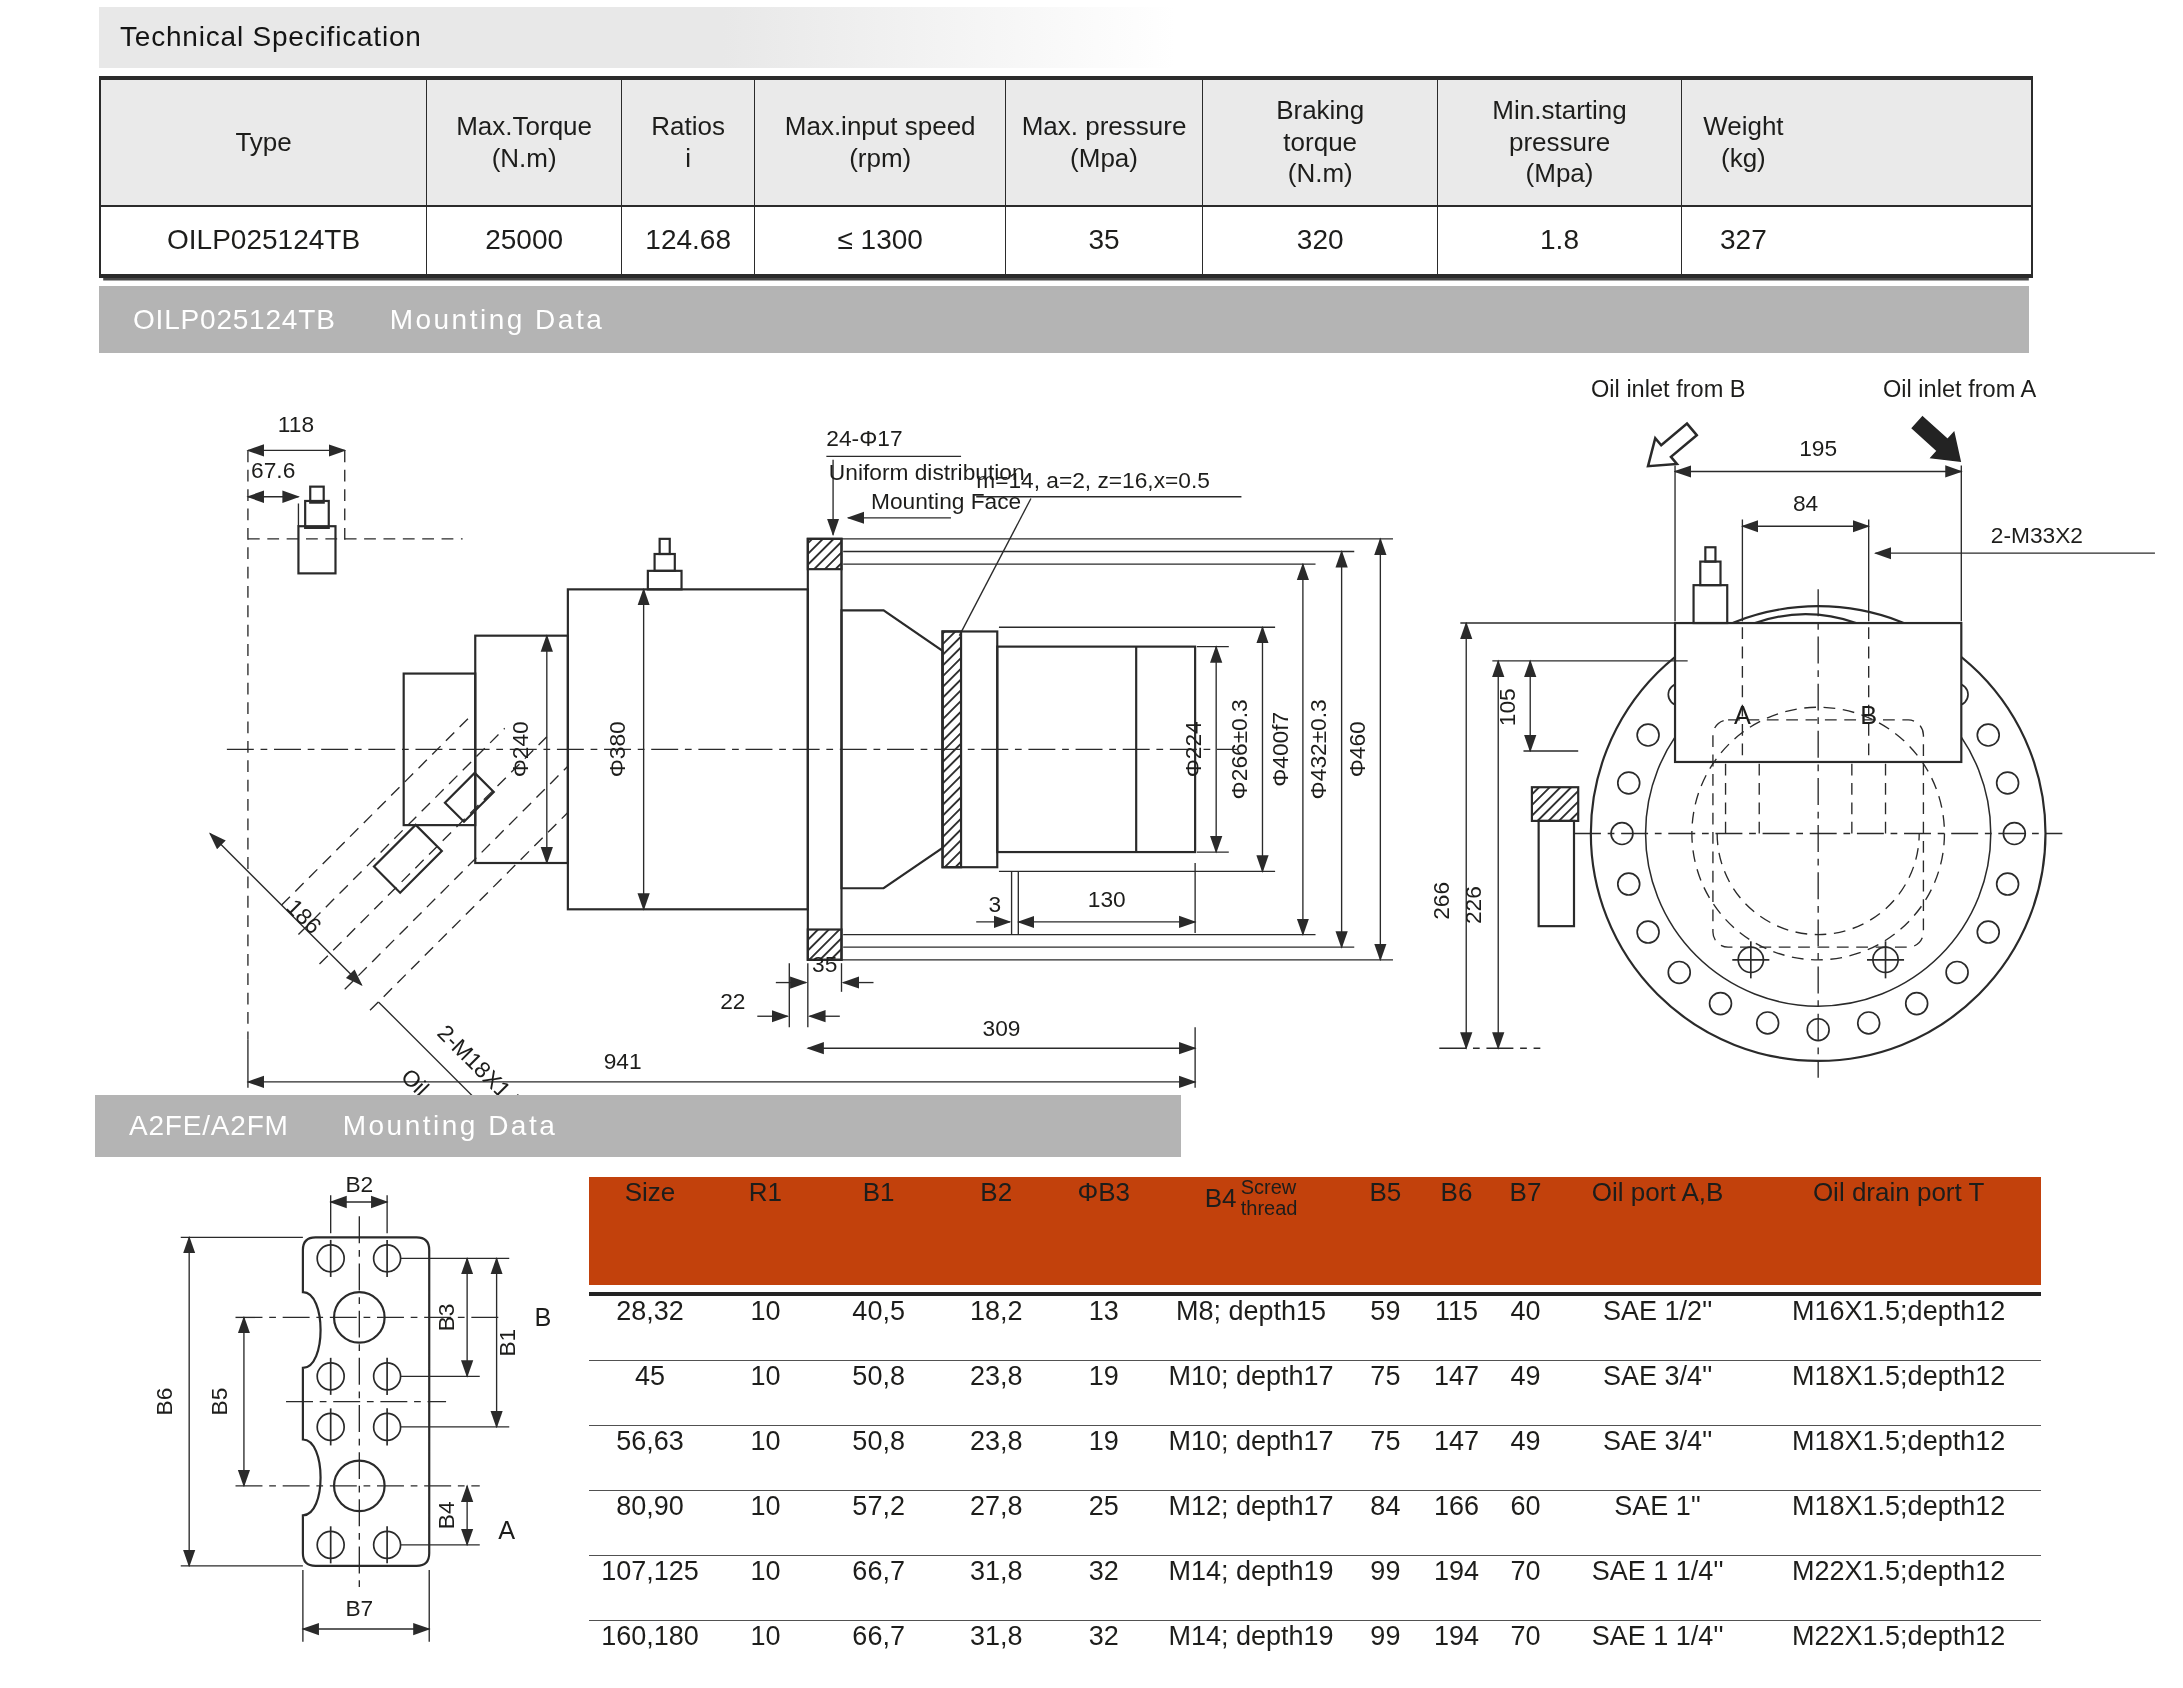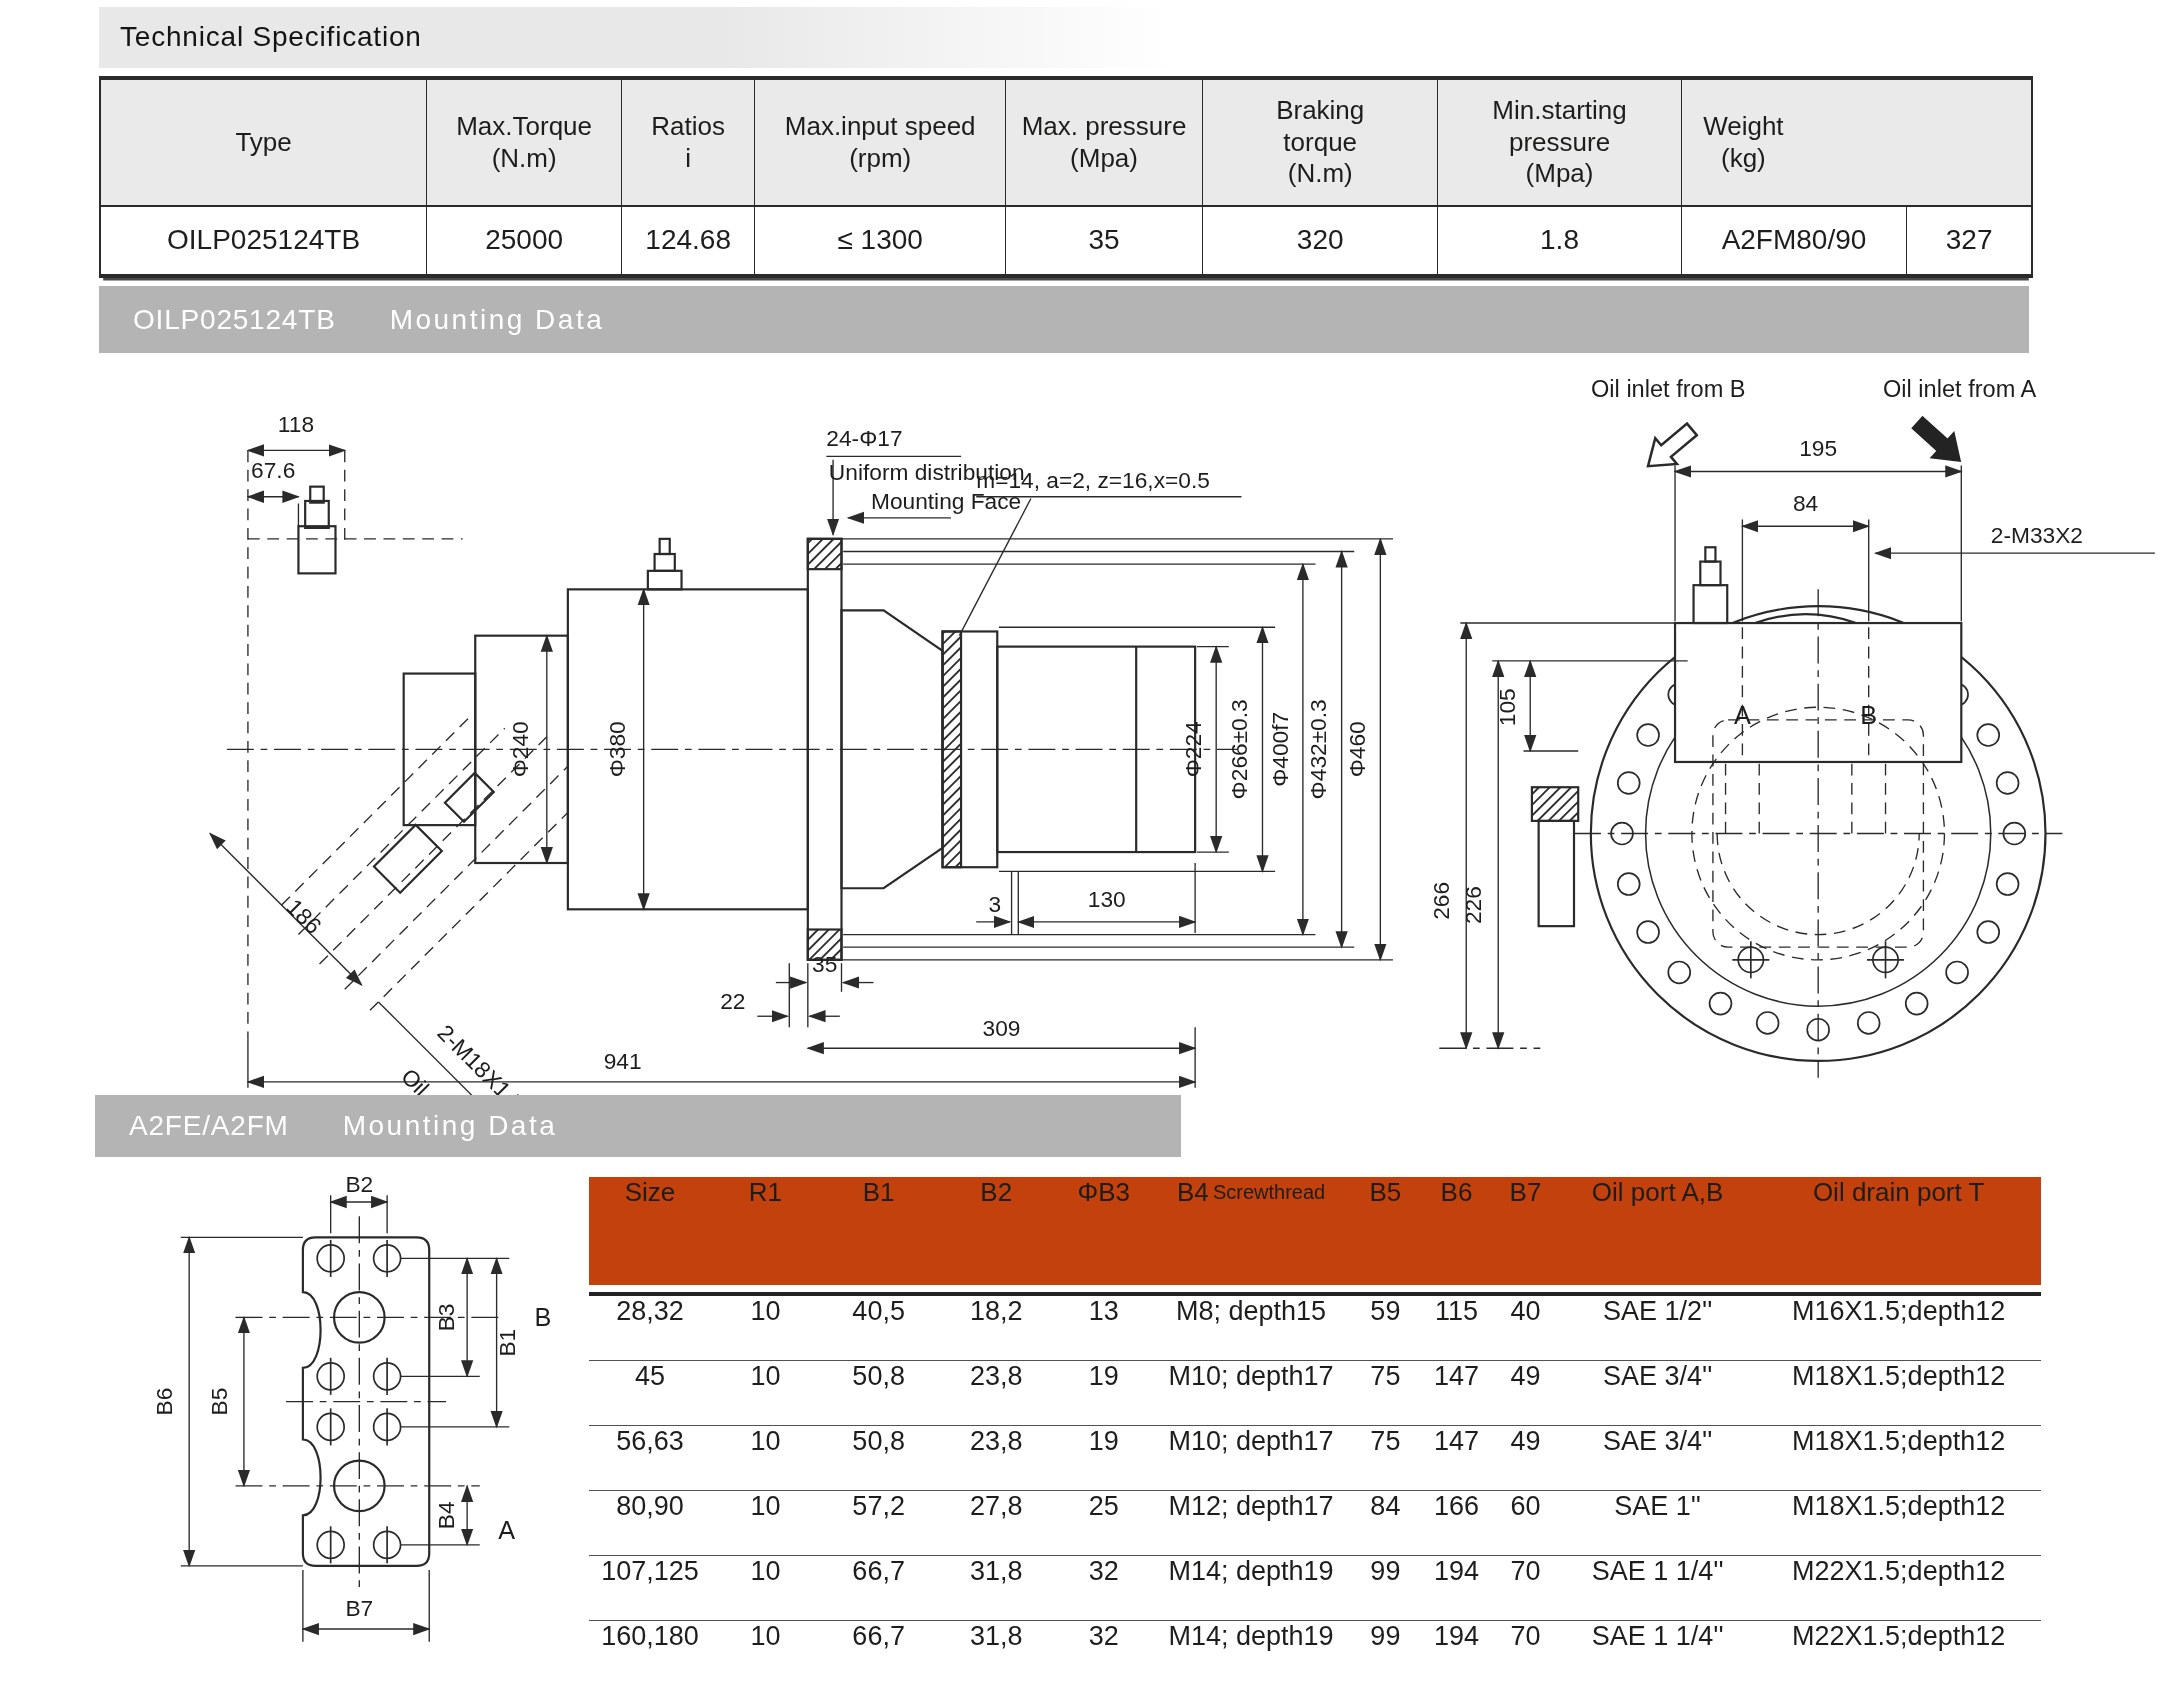--- a/index.html
+++ b/index.html
@@ -25,21 +25,21 @@
   
   .banner{background:#b4b4b4;color:#fff;display:flex;align-items:center}
   .banner .model{margin-left:34px;font-size:28px;letter-spacing:0.8px}
   .banner .mlabel{margin-left:54px;font-size:28px;letter-spacing:2.5px}
   .b1{left:99px;top:286px;width:1930px;height:67px}
   .b2{left:95px;top:1095px;width:1086px;height:62px}
   
   .mt{left:589px;top:1177px;width:1452px}
   .mt-head{display:flex;height:108px;background:#c2410c;align-items:flex-start}
   .mth{display:flex;justify-content:center;align-items:center;text-align:center;font-size:26px;box-sizing:border-box}
-  .sub{display:flex;flex-direction:row;font-size:20px;line-height:1.05;text-align:left;margin-left:4.2px}
+  .sub{display:flex;flex-direction:column;font-size:20px;line-height:1.05;text-align:left;margin-left:4.2px}
   .mt-sep{height:4.2px;background:#232323;margin-top:6.7px}
   .mt-row{display:flex;height:64px;border-bottom:1.7px solid #515151}
   .mt-row:last-child{border-bottom:none}
   .mtc{text-align:center;font-size:27px;box-sizing:border-box}
   .c0{width:8.4%}.c1{width:7.5%}.c2{width:8.1%}.c3{width:8.1%}.c4{width:6.7%}
   .c5{width:13.6%}.c6{width:4.9%}.c7{width:4.9%}.c8{width:4.6%}.c9{width:13.6%}.c10{width:19.6%}
   
   svg text{font-family:"Liberation Sans",sans-serif;fill:#1d1d1b;stroke:none}
   .obj{stroke:#2a2a2a;fill:none;stroke-width:2.6}
   .hid{stroke:#2a2a2a;fill:none;stroke-width:1.6;stroke-dasharray:14 9}
@@ -97,21 +97,20 @@
         </div>
     </div>
     <div class="spec-row">
       <div class="sc w0">OILP025124TB</div>
       <div class="sc w1">25000</div>
       <div class="sc w2">124.68</div>
       <div class="sc w3">≤ 1300</div>
       <div class="sc w4">35</div>
       <div class="sc w5">320</div>
       <div class="sc w6">1.8</div>
-      <div class="sc w7">A2FM80/90</div>
       <div class="sc w8">327</div>
     </div>
   </div>
 
   <div class="abs banner b1">
     <span class="model">OILP025124TB</span>
     <span class="mlabel">Mounting Data</span>
   </div>
 
   <svg class="abs" style="left:109px;top:362px" width="2067" height="741" viewBox="0 0 2455 880">

